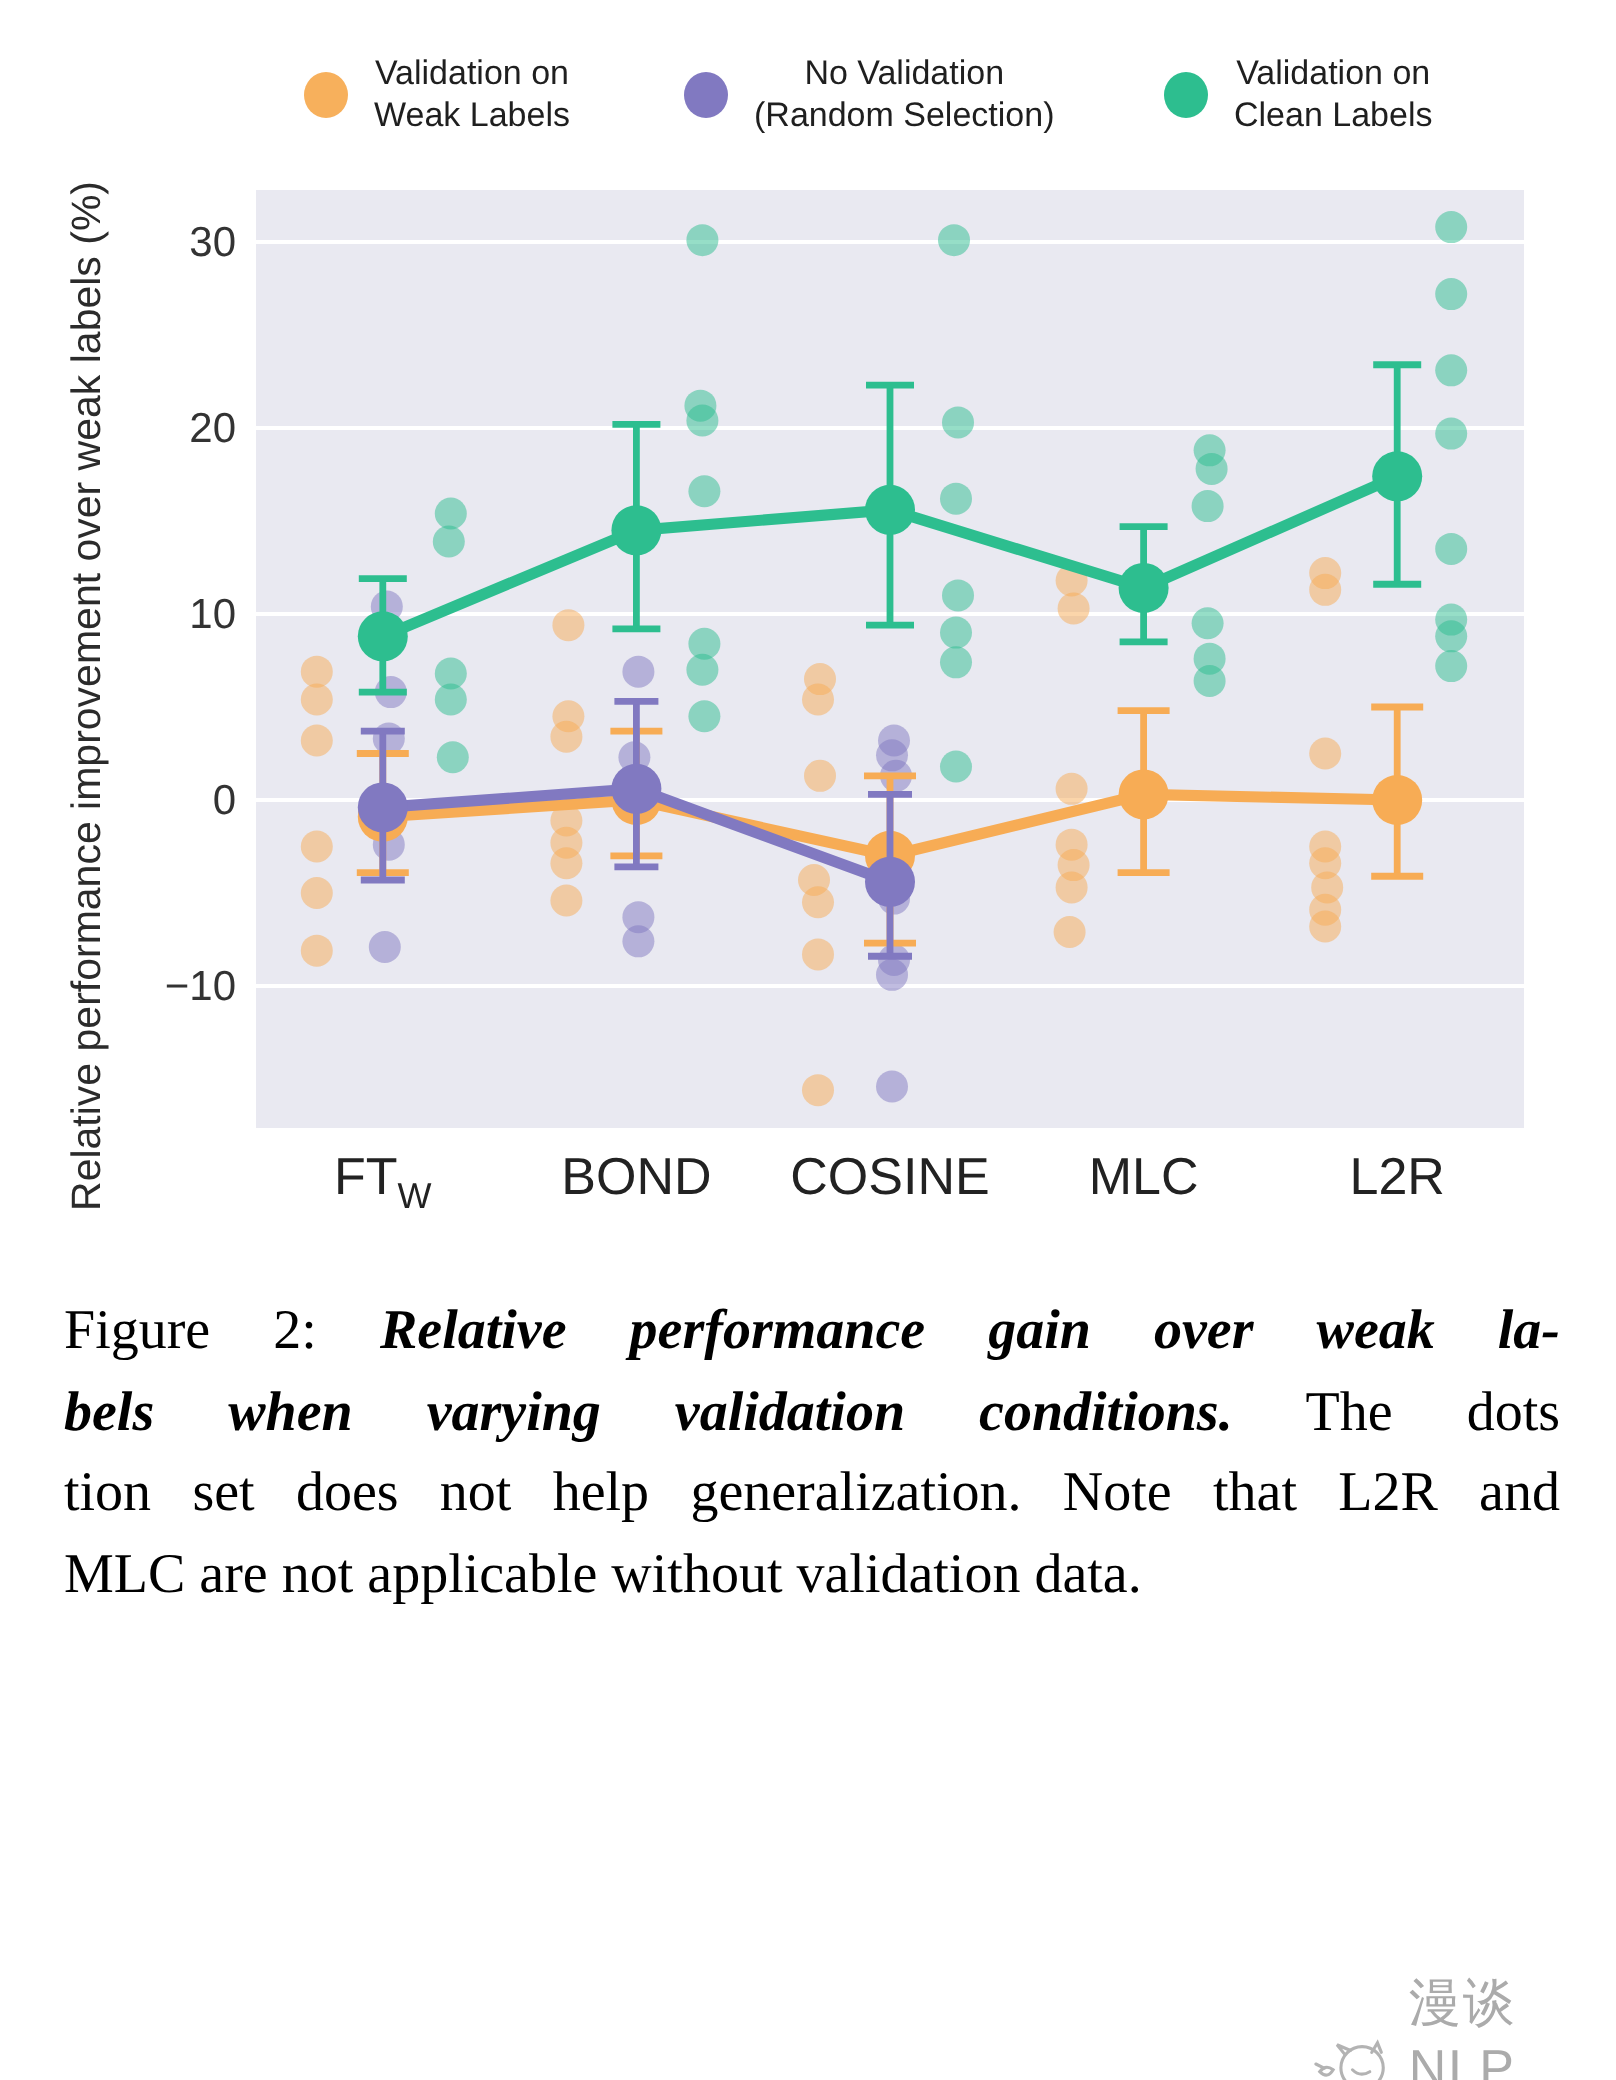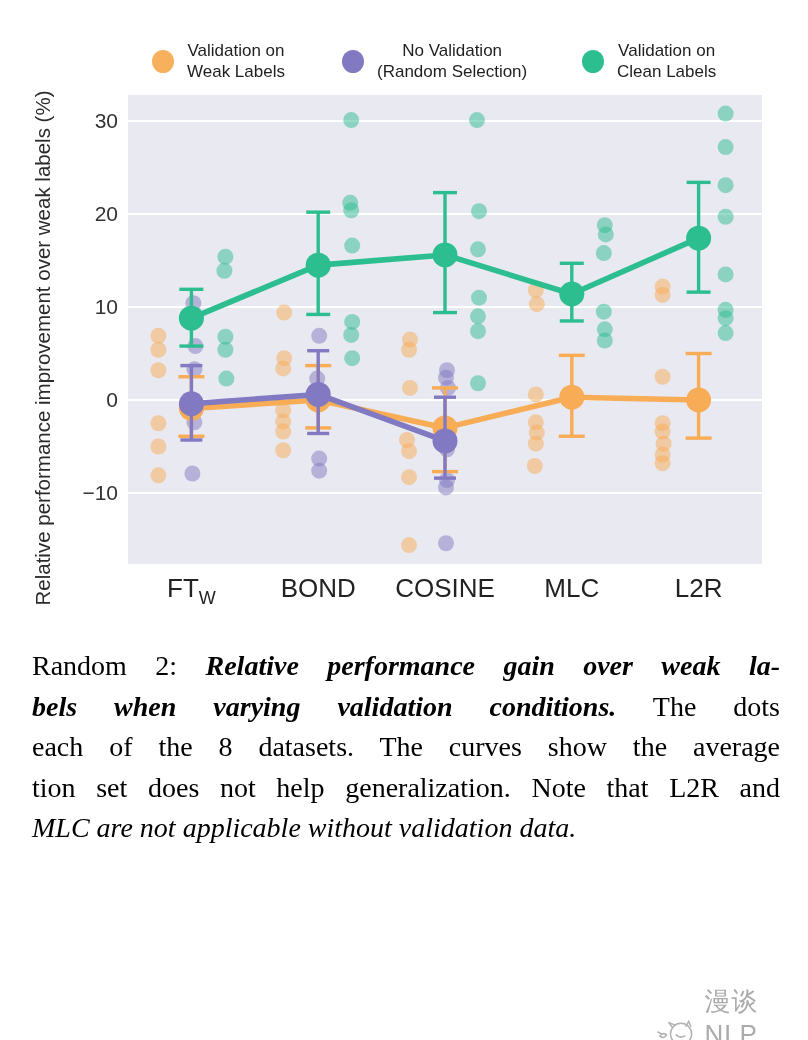--- a/index.html
+++ b/index.html
@@ -1,34 +1,34 @@
 <!DOCTYPE html>
 <html><head>
 <meta charset="utf-8">
 <style>
   html,body{margin:0;padding:0;}
   body{
     width:808px;height:1040px;background:#ffffff;position:relative;overflow:hidden;
     font-family:"Liberation Sans",sans-serif;
   }
   
-  .legend{position:absolute;top:34px;left:0;width:668px;height:58px;}
+  .legend{position:absolute;top:20px;left:0;width:668px;height:58px;}
   .legend-item{position:absolute;display:flex;align-items:center;gap:13px;}
   .legend-dot{width:22px;height:23px;border-radius:50%;flex:0 0 auto;}
   .legend-text{font-size:17px;line-height:21px;color:#1f1f1f;text-align:center;white-space:nowrap;}
   
   #chartsvg{position:absolute;top:0;left:0;}
   #chartsvg text{font-family:"Liberation Sans",sans-serif;}
   
   .caption{
     position:absolute;left:32px;top:646px;width:748px;
     font-family:"Liberation Serif",serif;font-size:28px;line-height:40.5px;color:#000;
   }
   .cap-line{text-align:justify;text-align-last:justify;white-space:normal;}
-  .cap-line.last{text-align-last:left;font-style:italic;}
+  .cap-line.last{text-align-last:left;}
   .cap-line b{font-weight:bold;font-style:italic;}
   
   .watermark{
     position:absolute;left:656px;top:984px;display:flex;align-items:flex-end;gap:6px;
     color:#ababab;
   }
   .watermark-text{font-size:26px;letter-spacing:1px;font-family:"Liberation Sans",sans-serif;}
 </style>
 </head>
 <body>
@@ -224,23 +224,22 @@
   <div class="legend-item" style="left:582px;top:6px;">
     <span class="legend-dot" style="background: rgb(45, 190, 143);"></span>
     <span class="legend-text">
       <div>Validation on</div>
       <div>Clean Labels</div>
     </span>
   </div>
 </div>
 
 <div class="caption">
-    <div class="cap-line"><span>Random 2: </span><b>Relative performance gain over weak la-</b></div>
+    <div class="cap-line"><span>Figure 2: </span><b>Relative performance gain over weak la-</b></div>
     <div class="cap-line"><b>bels when varying validation conditions.</b><span> The dots</span></div>
-    <div class="cap-line"><span>each of the 8 datasets. The curves show the average</span></div>
     <div class="cap-line"><span>tion set does not help generalization. Note that L2R and</span></div>
     <div class="cap-line last"><span>MLC are not applicable without validation data.</span></div>
   </div>
 
 <div class="watermark">
   <svg width="44" height="36" viewBox="0 0 44 36">
     <g fill="none" stroke="#b3b3b3" stroke-width="1.6" stroke-linecap="round">
       <circle cx="26" cy="20" r="11"></circle>
       <path d="M17 13 L13 8 L20 11"></path>
       <path d="M31 12 L34 7 L36 12"></path>

